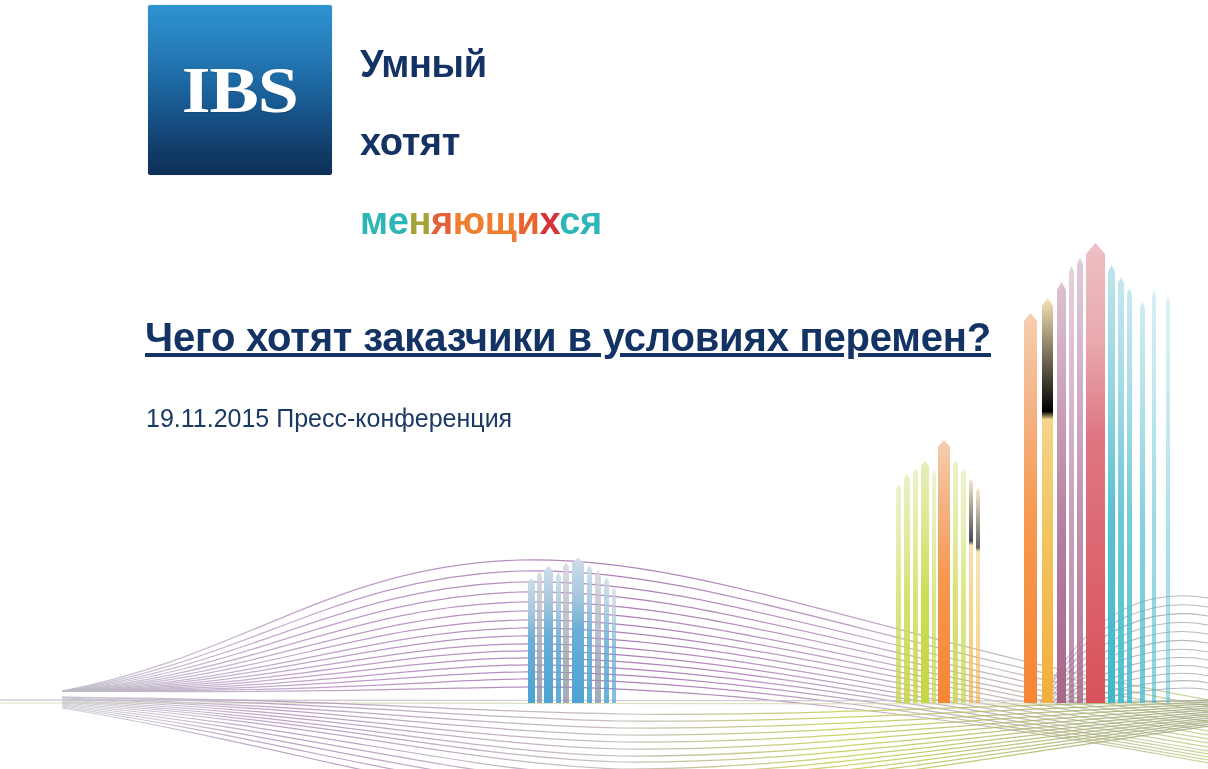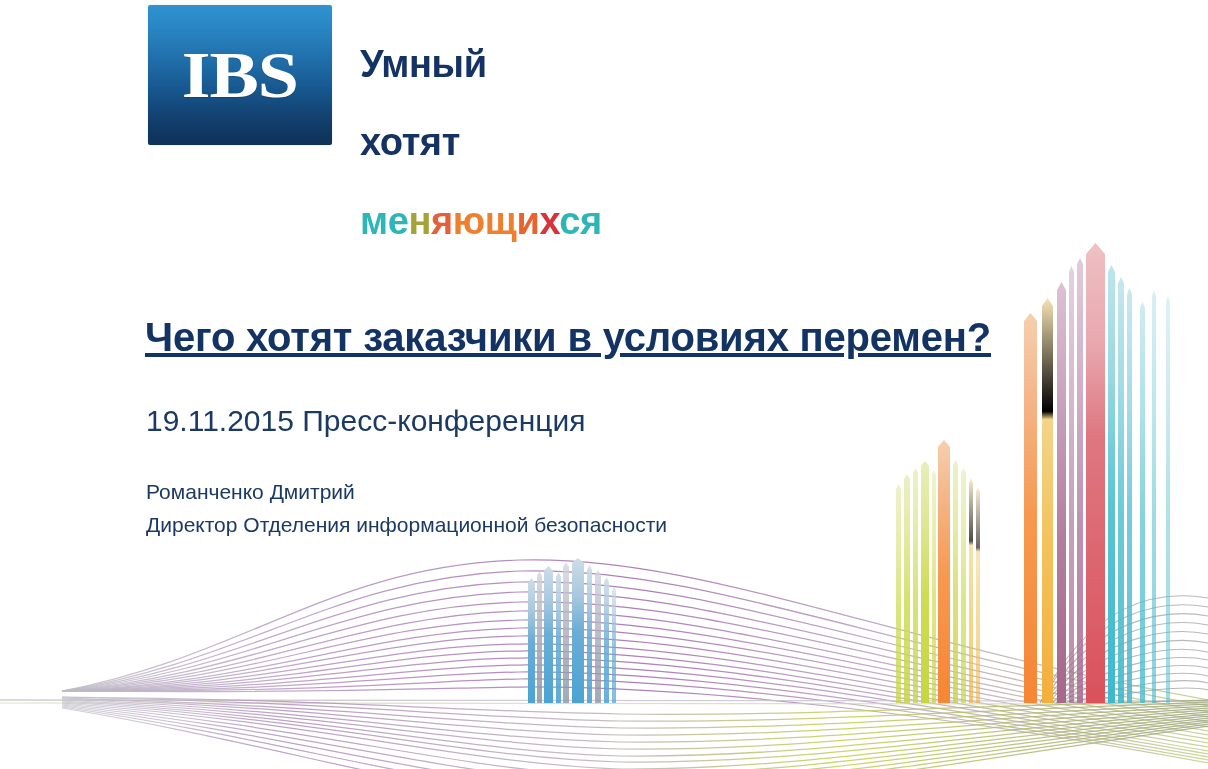--- a/index.html
+++ b/index.html
@@ -34,21 +34,21 @@
   #logo-block {
     position: absolute;
     left: 148px;
     top: 5px;
     z-index: 5;
     display: flex;
     align-items: flex-start;
   }
   #logo-mark {
     width: 184px;
-    height: 140px;
+    height: 170px;
     background: linear-gradient(180deg,
         #2f93d2 0%,
         #2a86c4 16%,
         #1f6ea9 40%,
         #17558c 62%,
         #123f6d 82%,
         #0e3158 100%);
     border-radius: 2px;
     display: flex;
     align-items: center;
@@ -91,21 +91,21 @@
     color: #123363;
     letter-spacing: -0.2px;
     white-space: nowrap;
     text-decoration: underline;
   }
   #slide-date {
     position: absolute;
     left: 146px;
     top: 404px;
     z-index: 6;
-    font-size: 30px;
+    font-size: 25px;
     color: #1b3a63;
     white-space: nowrap;
   }
   #presenter-block {
     position: absolute;
     left: 146px;
     top: 476px;
     z-index: 6;
   }
   #presenter-name {
@@ -309,18 +309,14 @@
       <span class="tl-line" id="tagline-colored"><span style="color: rgb(46, 182, 182);">ме</span><span style="color: rgb(165, 163, 55);">н</span><span style="color: rgb(228, 96, 58);">я</span><span style="color: rgb(239, 127, 46);">ю</span><span style="color: rgb(239, 127, 46);">щ</span><span style="color: rgb(233, 99, 47);">и</span><span style="color: rgb(214, 52, 59);">х</span><span style="color: rgb(46, 182, 182);">ся</span></span>
     </div>
   </div>
 
   <div id="title-block">
     <h1 id="slide-title">Чего хотят заказчики в условиях перемен?</h1>
   </div>
 
   <div id="slide-date">19.11.2015 Пресс-конференция</div>
 
-  <div id="presenter-block">
-    <div id="presenter-name">Романченко Дмитрий</div>
-    <div id="presenter-role">Директор Отделения информационной безопасности</div>
-  </div>
 
 </div>
 
 </body></html>

